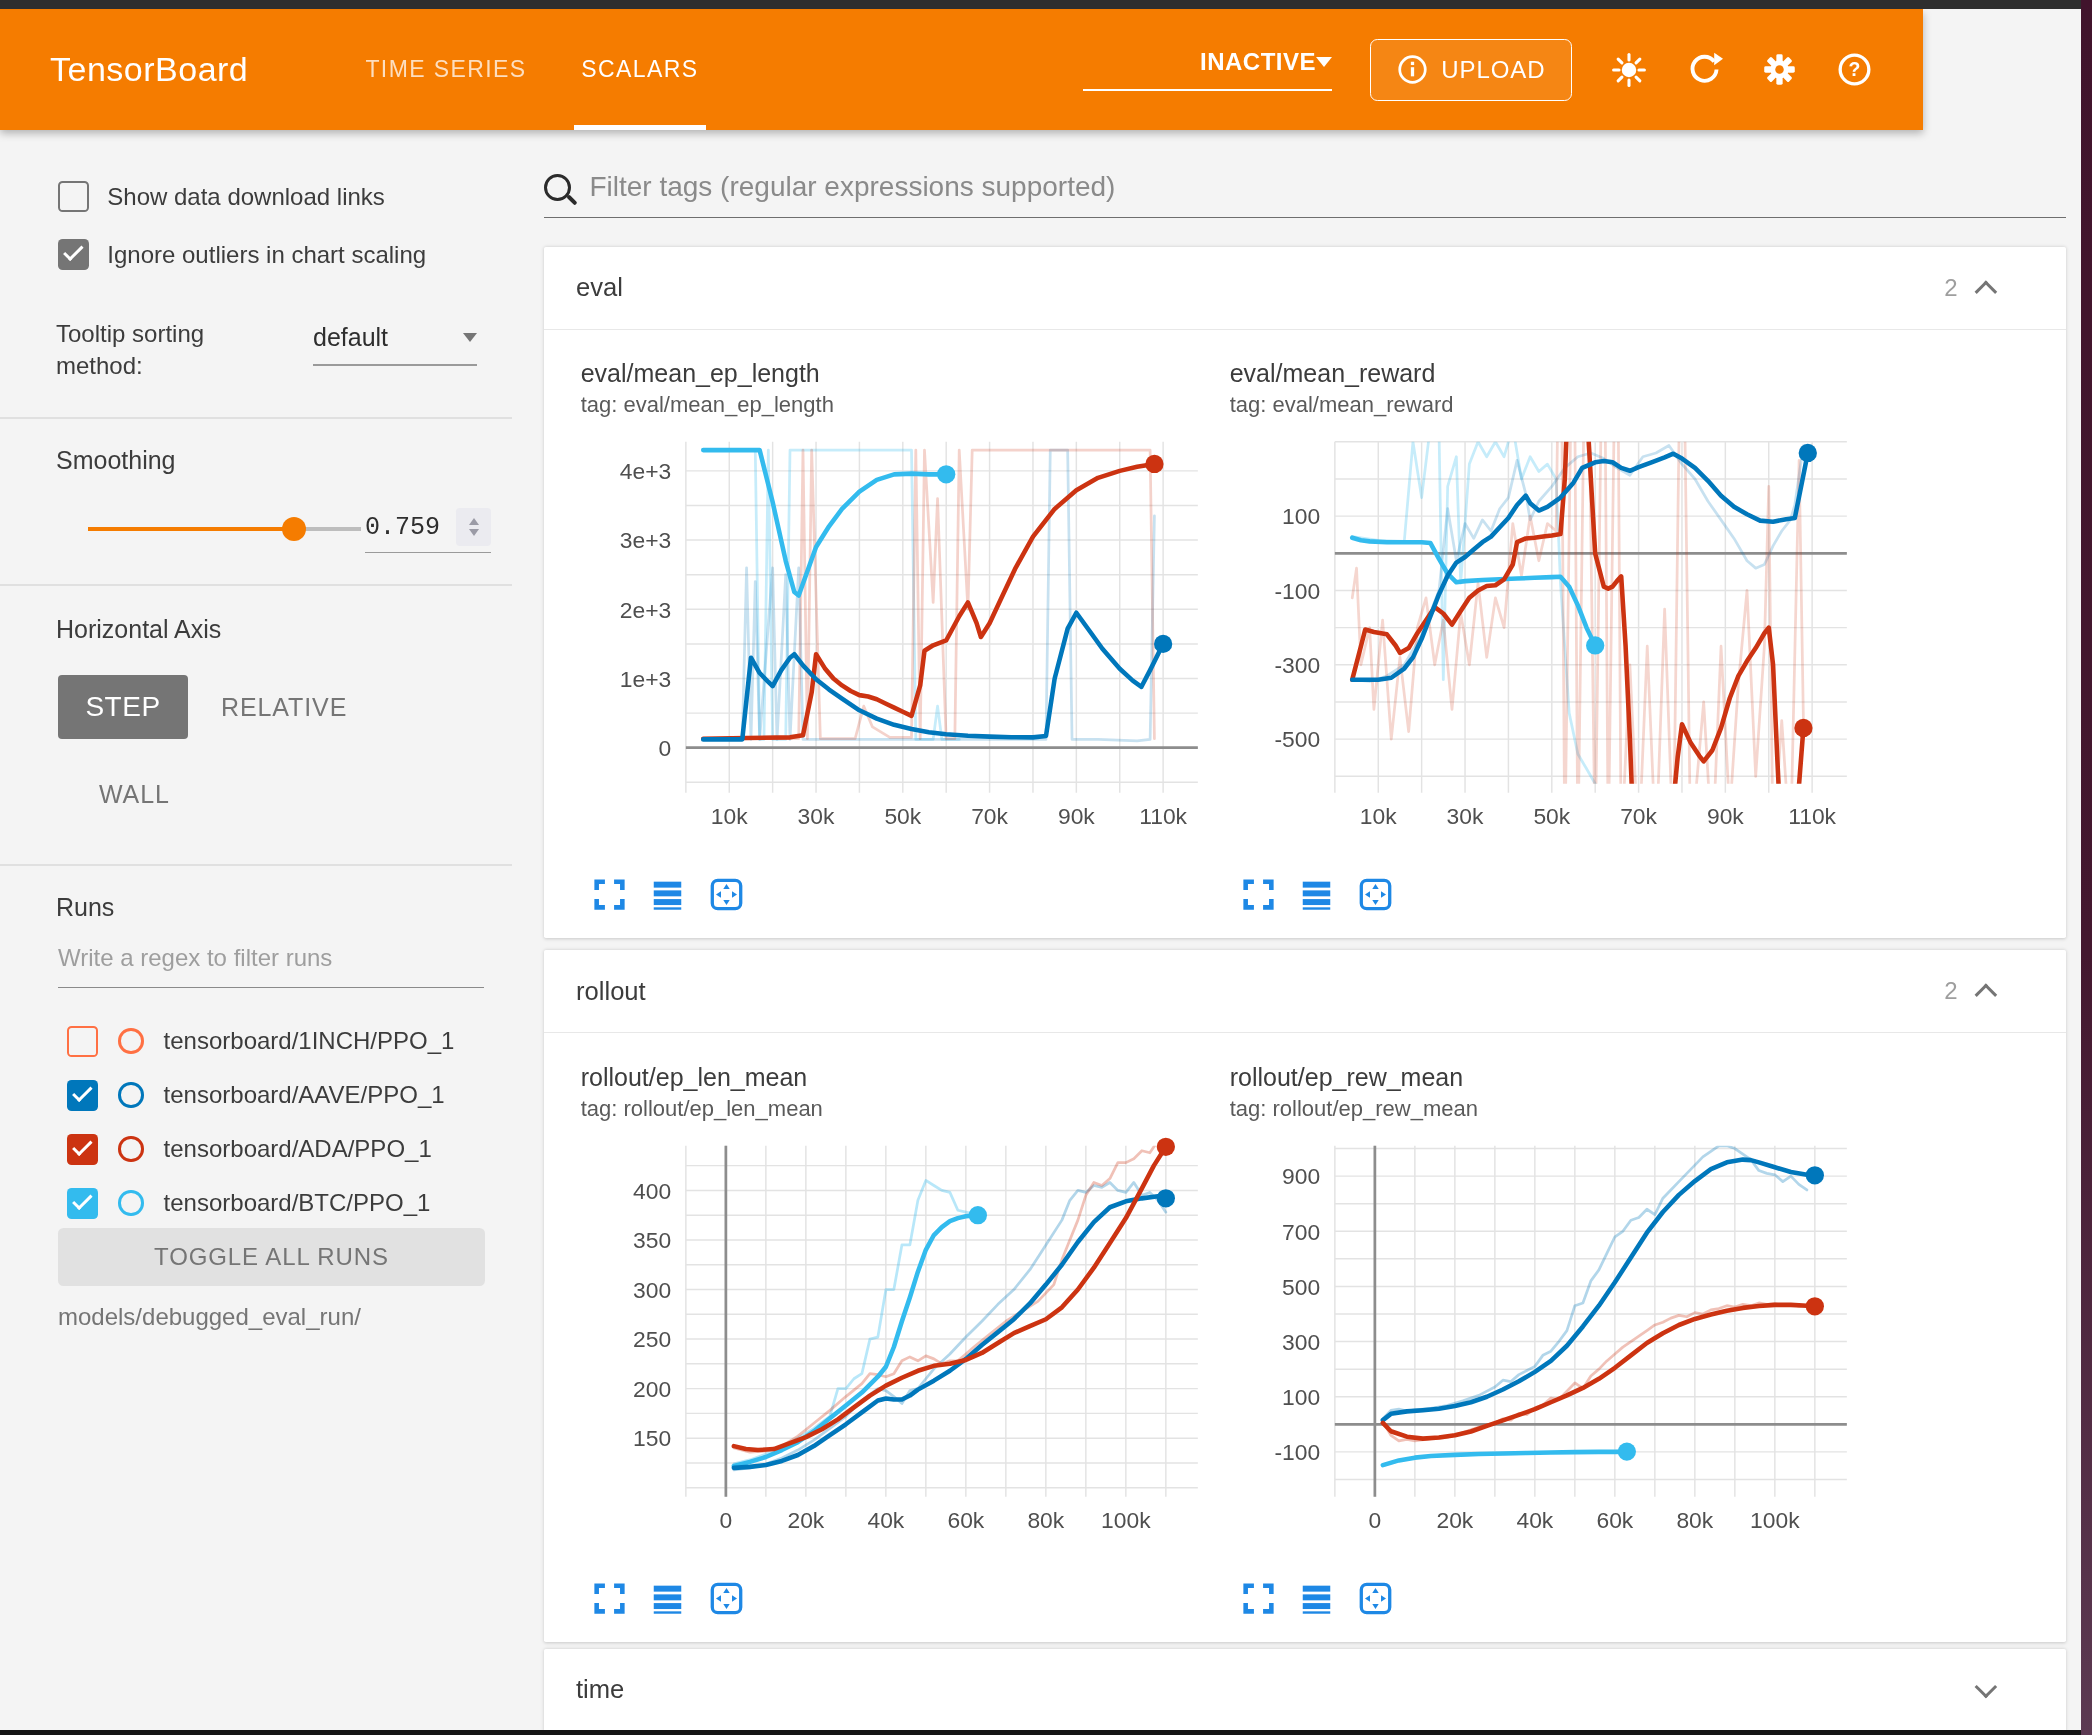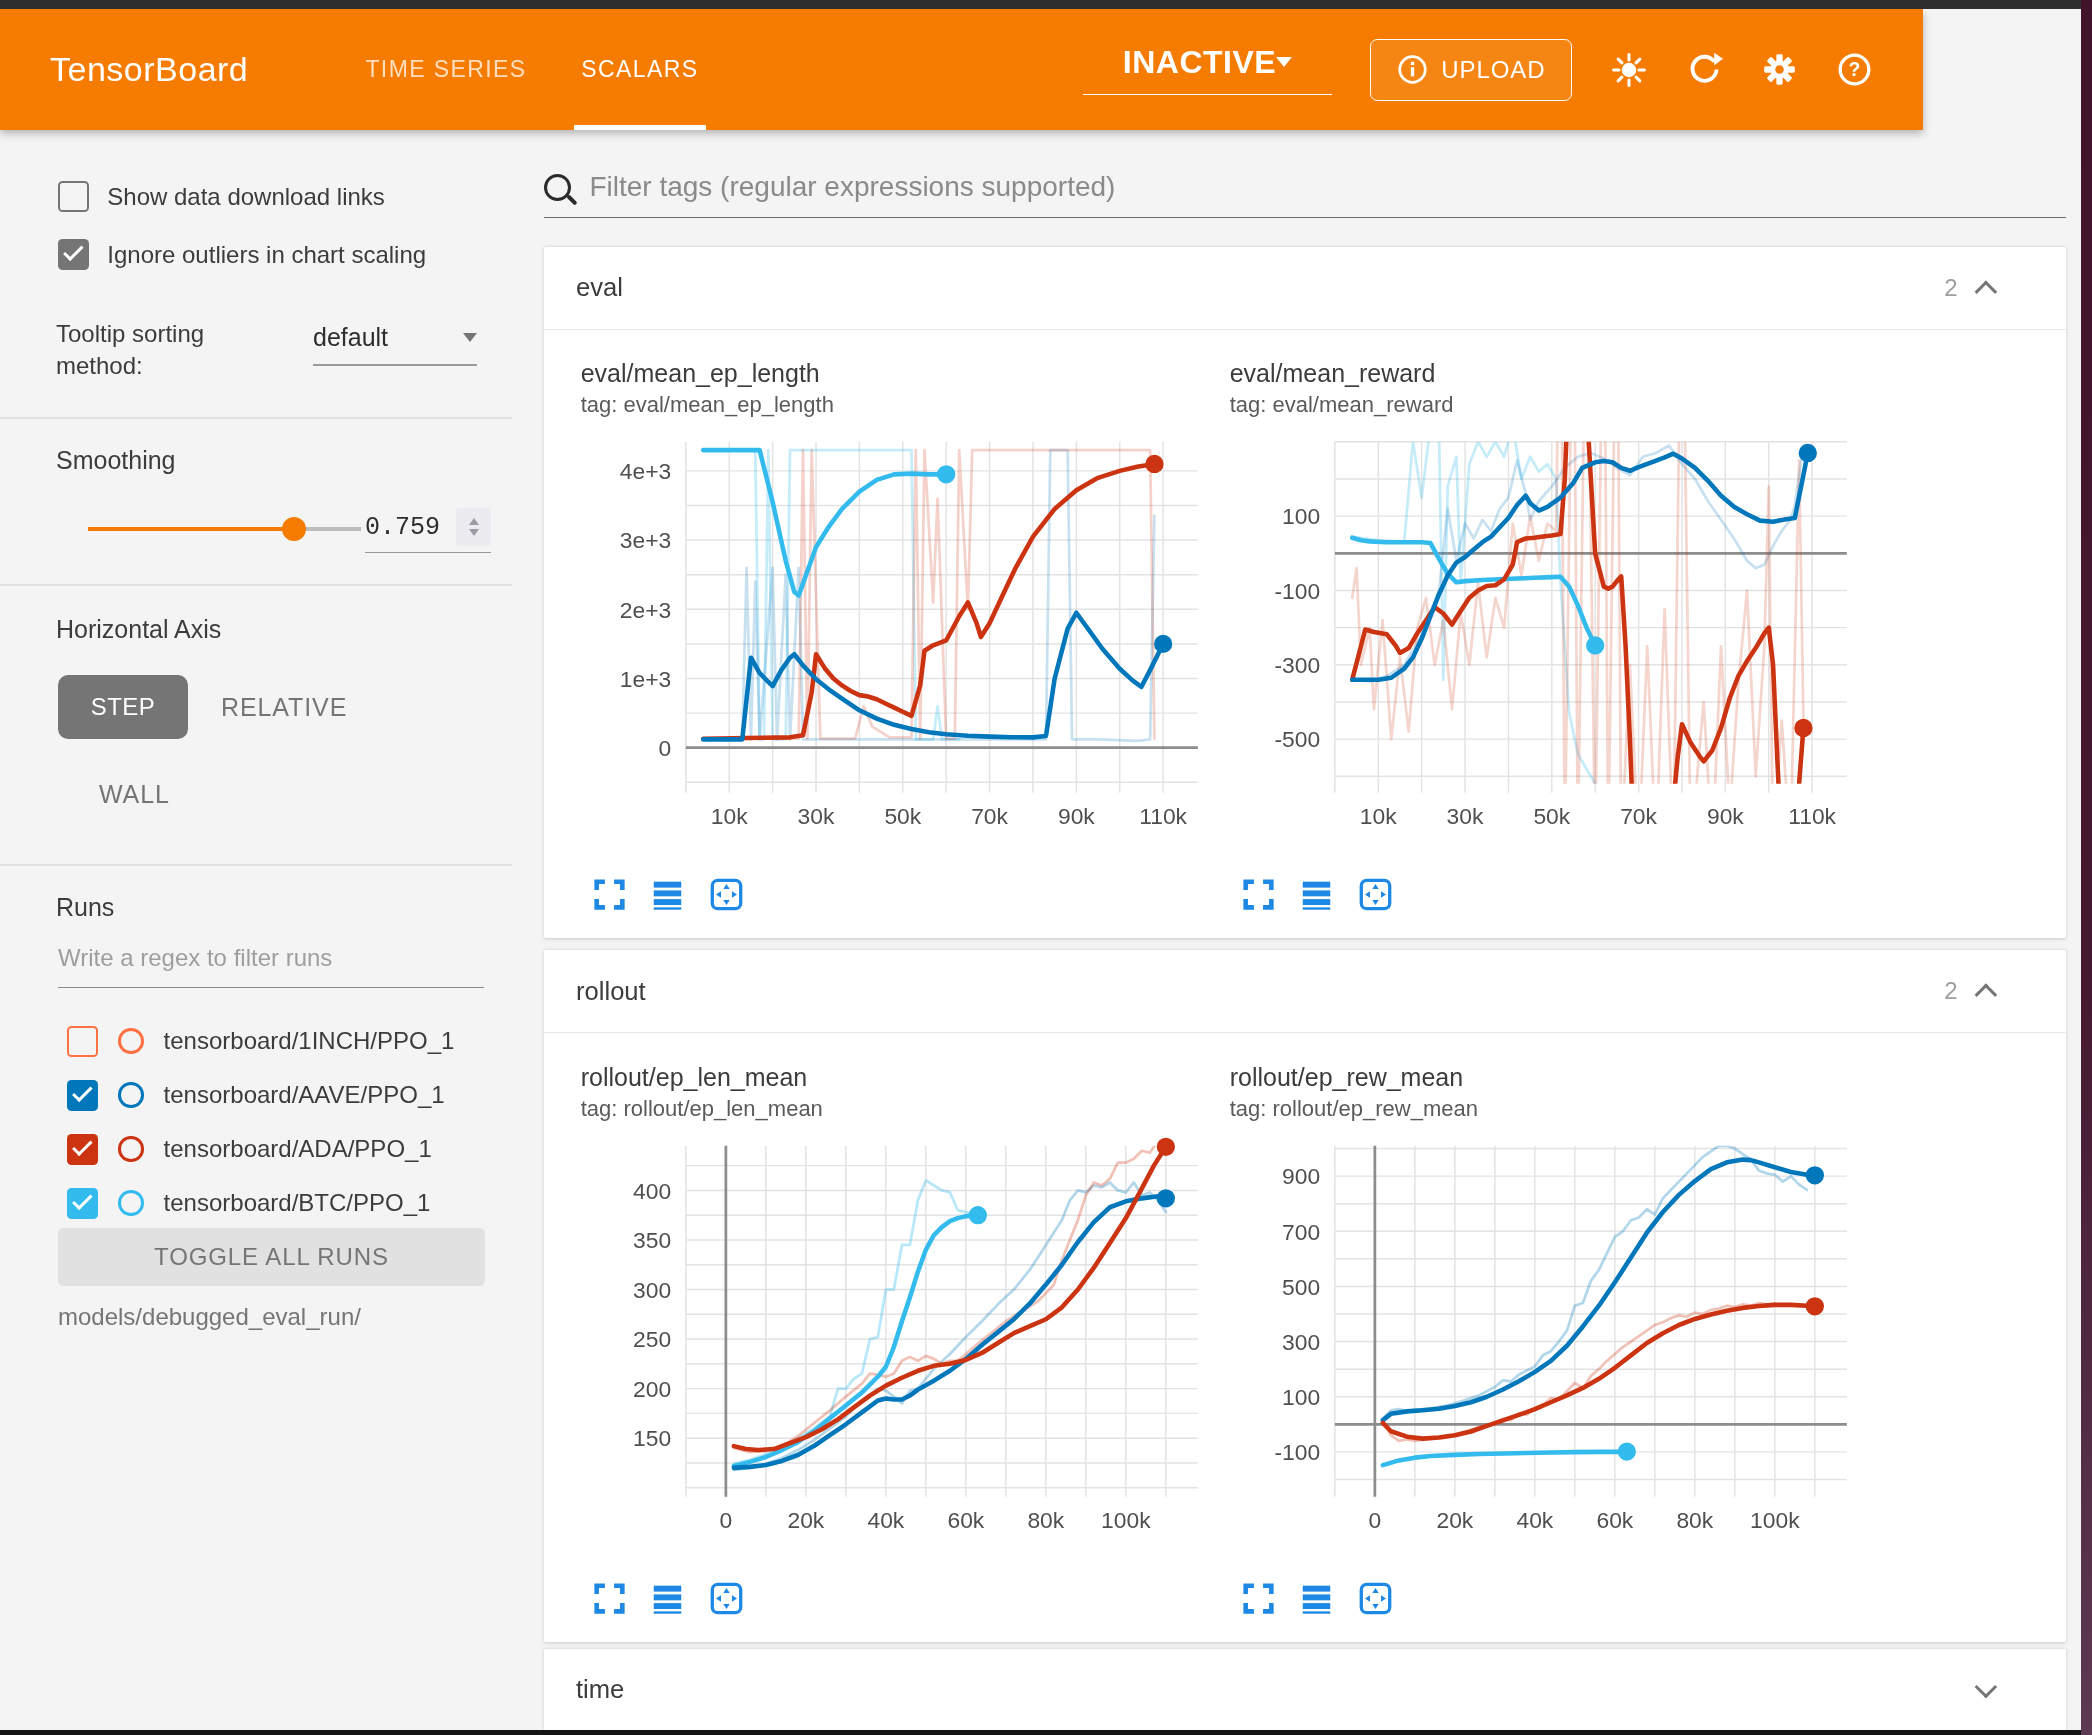--- a/index.html
+++ b/index.html
@@ -15,22 +15,22 @@
           box-shadow:0 3.7px 8.2px rgba(0,0,0,.28);}
   .brand{position:absolute;left:50px;top:0;height:100%;display:flex;align-items:center;
          color:#fff;font-size:34px;font-weight:500;letter-spacing:0.5px;}
   .tabs{position:absolute;left:338px;top:0;height:100%;display:flex;}
   .tab{position:relative;height:100%;display:flex;align-items:center;padding:0 27.4px;
        font-size:23px;letter-spacing:1.4px;color:rgba(255,255,255,.75);cursor:pointer;}
   .tab.active{color:#fff;}
   .tab.active::after{content:"";position:absolute;left:20px;right:20px;bottom:0;height:5.5px;background:#fff;}
   .header-right{position:absolute;right:50px;top:0;height:100%;display:flex;align-items:center;gap:38px;}
   .env{display:flex;flex-direction:column;justify-content:center;width:249px;}
-  .env-row{display:flex;align-items:center;justify-content:center;color:#fff;
-           font-size:32px;font-weight:bold;letter-spacing:0.5px;}
+  .env-row{display:flex;align-items:center;justify-content:flex-end;color:#fff;
+           font-size:24px;font-weight:bold;letter-spacing:0.5px;}
   .caret-w{width:0;height:0;border-left:8.2px solid transparent;border-right:8.2px solid transparent;border-top:10px solid #fff;}
   .env-underline{margin-top:12.8px;height:1.8px;background:#fff;}
   .upload-btn{display:flex;align-items:center;gap:13.7px;background:rgba(255,255,255,.08);border:1.8px solid #fff;
           border-radius:7.3px;color:#fff;font-size:24px;letter-spacing:0.9px;padding:14.6px 25.6px;
           font-family:"Liberation Sans",sans-serif;cursor:pointer;}
   .hicon{display:flex;align-items:center;justify-content:center;cursor:pointer;}
 
   
   .sidebar{position:absolute;left:0;top:144px;width:512px;bottom:5.5px;background:#f4f4f4;z-index:5;}
   .divider{position:absolute;left:0;width:512px;height:1.8px;background:#e0e0e0;}
@@ -54,21 +54,21 @@
   .smooth-value{position:absolute;left:365px;top:364px;width:126px;}
   .sv-row{display:flex;align-items:center;justify-content:space-between;}
   .sv-input{width:79px;border:none;background:transparent;font-size:25px;color:#2e2e2e;
             font-family:Liberation Mono, monospace;padding:0;}
   .spinner{width:35px;height:38px;background:#ebebf0;border-radius:3.7px;display:flex;flex-direction:column;
            align-items:center;justify-content:center;gap:4.6px;cursor:pointer;}
   .spin-up{width:0;height:0;border-left:5.5px solid transparent;border-right:5.5px solid transparent;border-bottom:7.3px solid #9b9ba6;}
   .spin-down{width:0;height:0;border-left:5.5px solid transparent;border-right:5.5px solid transparent;border-top:7.3px solid #9b9ba6;}
   .sv-underline{margin-top:5.5px;height:1.8px;background:#9a9a9a;}
   .axis-btn{position:absolute;left:58px;top:531px;width:130px;height:64px;background:#757575;color:#fff;
-            border:none;border-radius:10px;font-size:24px;letter-spacing:0.5px;font-family:"Liberation Sans",sans-serif;cursor:pointer;}
+            border:none;border-radius:4px;font-size:28px;letter-spacing:0.5px;font-family:"Liberation Sans",sans-serif;cursor:pointer;}
   .axis-opt{position:absolute;font-size:25px;color:#757575;letter-spacing:0.9px;line-height:64px;cursor:pointer;}
   .runs-filter{position:absolute;left:58px;top:800px;width:426px;}
   .runs-filter input{width:100%;border:none;background:transparent;font-size:24px;color:#3c3c3c;
             font-family:"Liberation Sans",sans-serif;padding:0 0 14.6px 0;border-bottom:1.8px solid #8a8a8a;}
   .runs-filter input::placeholder{color:#9e9e9e;}
   #runs-list{position:absolute;left:0;top:870px;width:512px;}
   .run-row{display:flex;align-items:center;height:54px;padding-left:67px;cursor:pointer;}
   .run-cb{width:31px;height:31px;border-radius:4.6px;box-sizing:border-box;}
   .run-circle{width:25.6px;height:25.6px;border-radius:50%;box-sizing:border-box;margin-left:20px;background:#f4f4f4;}
   .run-label{margin-left:20px;font-size:24px;white-space:nowrap;}

